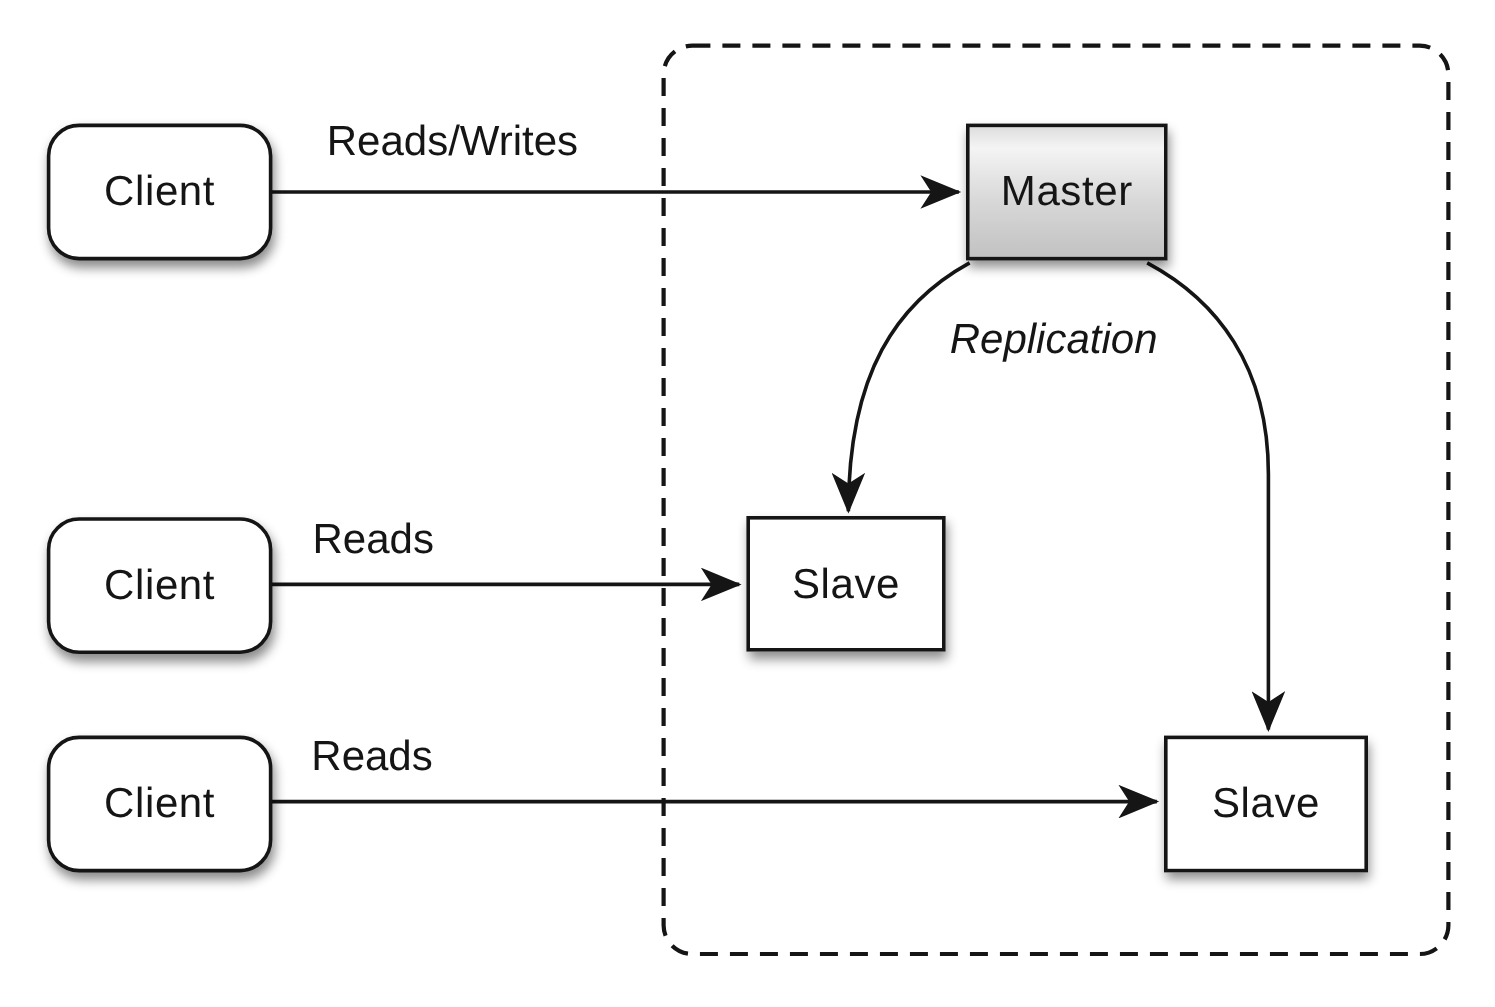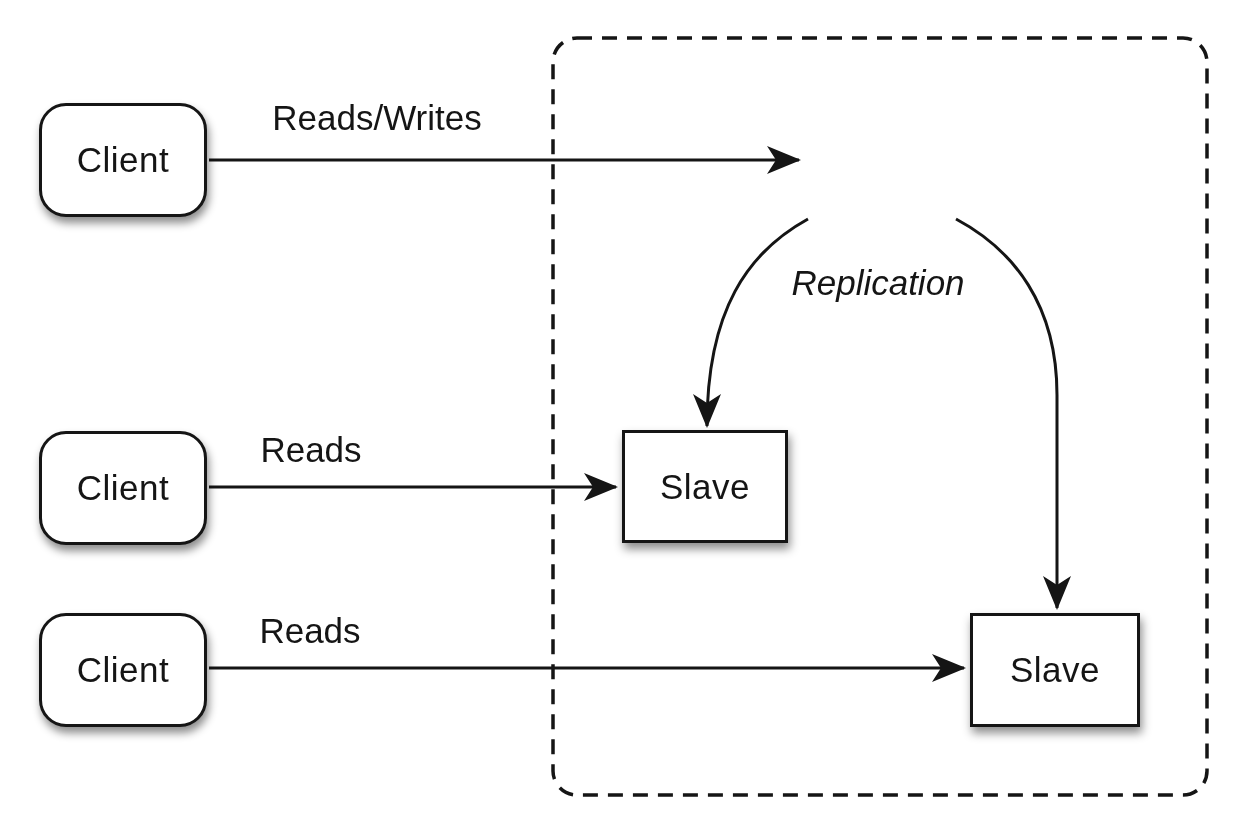--- a/index.html
+++ b/index.html
@@ -31,21 +31,21 @@
     align-items: center;
     justify-content: center;
     font-size: 35px;
     color: #151515;
     letter-spacing: 0.5px;
     box-shadow: 2px 6px 9px rgba(0,0,0,0.45);
     z-index: 2;
   }
   .client {
     left: 39px;
-    width: 168px;
+    width: 188px;
     height: 114px;
     border-radius: 27px;
   }
   #client-1 { top: 103px; }
   #client-2 { top: 431px; }
   #client-3 { top: 613px; }
   #master {
     left: 805px; top: 103px;
     width: 168px; height: 114px;
     background: linear-gradient(180deg, #dedede 0%, #f4f4f4 16%, #d9d9d9 55%, #c2c2c2 100%);
@@ -99,20 +99,23 @@
   <div class="node client" id="client-1">
     <span>Client</span>
   </div>
   <div class="node client" id="client-2">
     <span>Client</span>
   </div>
   <div class="node client" id="client-3">
     <span>Client</span>
   </div>
 
+  <div class="node" id="master">
+    <span>Master</span>
+  </div>
   <div class="node" id="slave-1">
     <span>Slave</span>
   </div>
   <div class="node" id="slave-2">
     <span>Slave</span>
   </div>
 
   <div class="edge-label" id="label-reads-writes">Reads/Writes</div>
   <div class="edge-label" id="label-reads-top">Reads</div>
   <div class="edge-label" id="label-reads-bottom">Reads</div>

